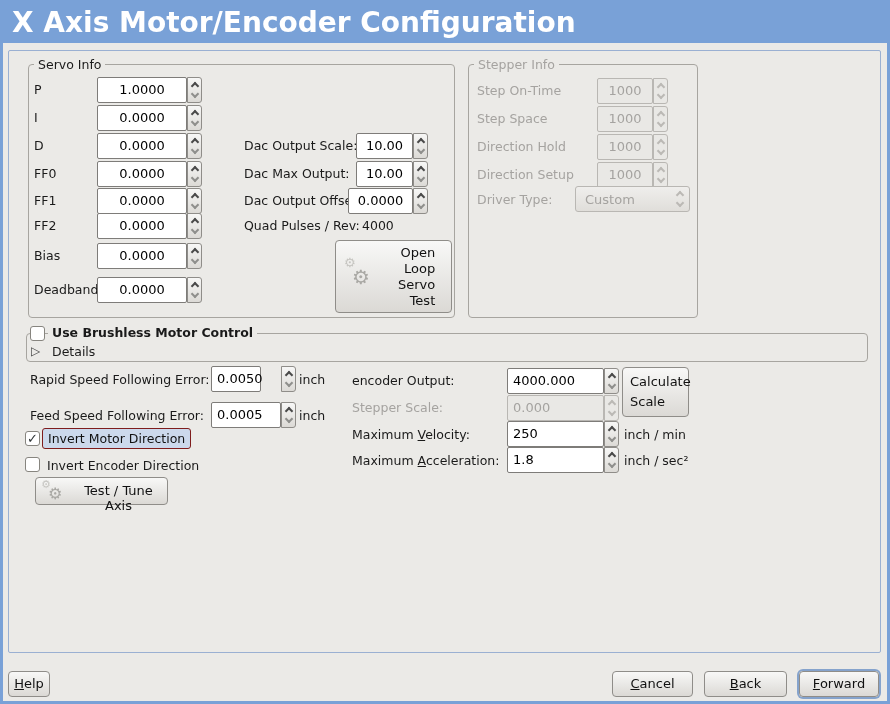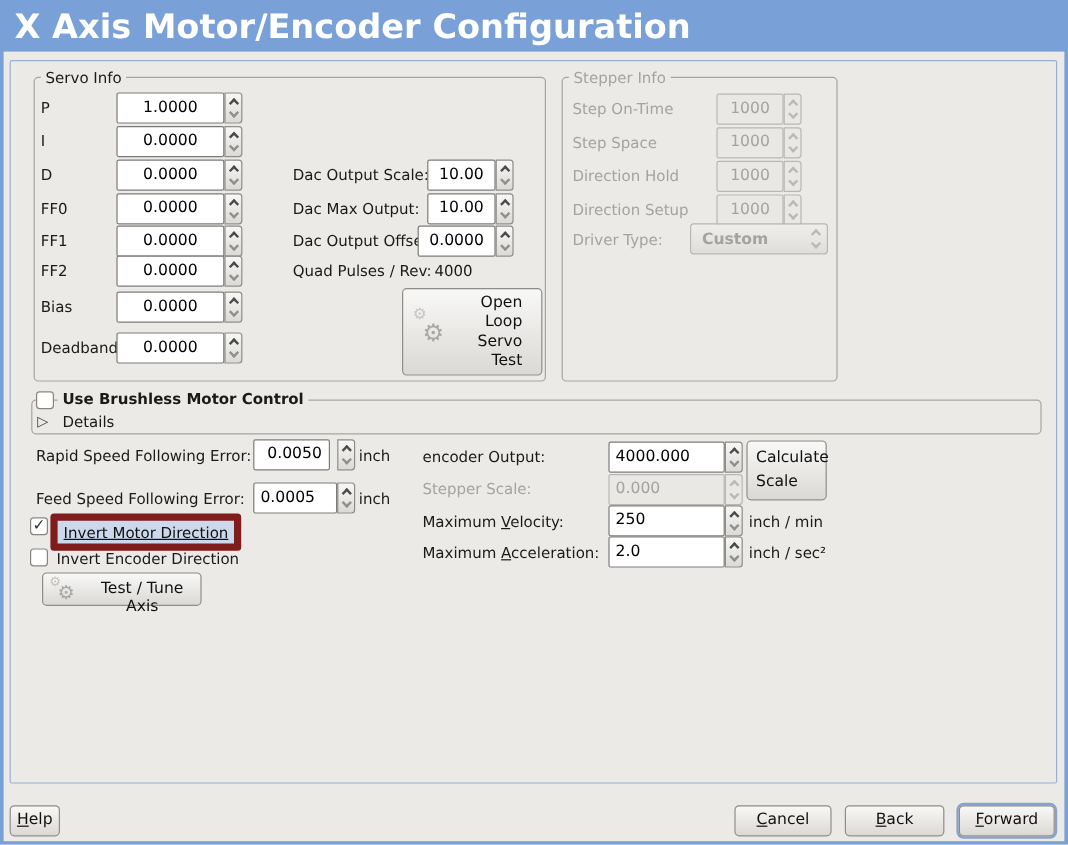--- a/index.html
+++ b/index.html
@@ -31,29 +31,29 @@
   .dis .entry{background:#e9e8e5;border-color:#b9b7b3;color:#a5a3a0;}
   .dis .btns{background:#e9e8e5;border-color:#b9b7b3;}
   .dis .cu,.dis .cd{border-color:#bbb9b5;}
   .btn{position:absolute;background:linear-gradient(#f8f8f7,#dbd9d5);border:1px solid #8f8d89;
        border-radius:4px;font-size:13px;color:#111;text-align:center;cursor:default;}
   .btn .u{text-decoration:underline;}
   .focusring{box-shadow:0 0 0 2px #85a3cc;}
   .cb{position:absolute;width:15px;height:15px;background:#fff;border:1px solid #87857f;
       border-radius:3px;font-size:13px;line-height:13px;text-align:center;color:#2e3436;font-weight:bold;}
   .combo{position:absolute;height:26px;background:linear-gradient(#efeeec,#e0deda);
-         border:1px solid #b9b7b3;border-radius:3px;font-weight:bold;}
+         border:1px solid #b9b7b3;border-radius:3px;}
   .combo .ctext{position:absolute;left:9px;top:5px;font-size:13px;color:#a5a3a0;}
   .combo .cu{left:auto;right:6px;top:5px;}
   .combo .cd{left:auto;right:6px;bottom:5px;}
   .gear{position:absolute;color:#a9a8a4;}
   .gear2{position:absolute;color:#c6c5c1;}
   .prelines{white-space:pre-line;}
-  .hl{position:absolute;background:#ccd9ec;border:6px solid #7f1d1d;border-radius:3px;
-      font-size:12.5px;color:#111;padding:2px 5px;white-space:nowrap;text-decoration:underline;}
+  .hl{position:absolute;background:#ccd9ec;border:1px solid #7f1d1d;border-radius:3px;
+      font-size:12.5px;color:#111;padding:2px 5px;white-space:nowrap;}
   .expander{position:absolute;font-size:12px;color:#444;}
   .unit{position:absolute;font-size:12.5px;color:#1a1a1a;white-space:nowrap;}
 </style>
 </head>
 <body>
 
 <div class="win">
   <div class="titlebar">X Axis Motor/Encoder Configuration</div>
   <div class="panel"></div>
   <div class="content-frame"></div>
@@ -210,21 +210,21 @@
   </div>
 
   <div class="frame" style="left:26px;top:333px;width:842px;height:29px;"></div>
   <div class="cb" style="left:30px;top:326px;background:#ebeae7;border-color:#87857f;background:#fff;"></div>
   <div class="legend boldlbl" style="left:48px;top:325px;">Use Brushless Motor Control</div>
   <div class="expander" style="left:31px;top:344px;">▷</div>
   <div class="lbl" style="left:52px;top:344px;">Details</div>
 
   <div class="lbl" style="left:30px;top:372px;">Rapid Speed Following Error:</div>
   <div class="spin" style="left:211px;top:366px;width:85px;">
-    <span class="entry leftpad" style="width:64px;text-align:center;">0.0050</span>
+    <span class="entry leftpad" style="width:50px;text-align:center;">0.0050</span>
     <span class="btns">
         <i class="cu"></i>
         <i class="cd"></i>
       </span>
   </div>
   <div class="unit" style="left:299px;top:372px;">inch</div>
 
   <div class="lbl" style="left:30px;top:408px;">Feed Speed Following Error:</div>
   <div class="spin" style="left:211px;top:402px;width:85px;">
     <span class="entry leftpad" style="width:70px;">0.0005</span>
@@ -260,21 +260,21 @@
     <span class="entry leftpad" style="width:97px;">250</span>
     <span class="btns">
         <i class="cu"></i>
         <i class="cd"></i>
       </span>
   </div>
   <div class="unit" style="left:624px;top:427px;">inch / min</div>
 
   <div class="lbl" style="left:352px;top:453px;"><span>Maximum </span><span style="text-decoration:underline;">A</span><span>cceleration:</span></div>
   <div class="spin" style="left:507px;top:447px;width:112px;">
-    <span class="entry leftpad" style="width:97px;">2.0</span>
+    <span class="entry leftpad" style="width:97px;">1.8</span>
     <span class="btns">
         <i class="cu"></i>
         <i class="cd"></i>
       </span>
   </div>
   <div class="unit" style="left:624px;top:453px;">inch / sec²</div>
 
   <div class="cb" style="left:25px;top:431px;"><span>✓</span></div>
   <div class="hl" style="left:42px;top:428px;">Invert Motor Direction</div>
 

